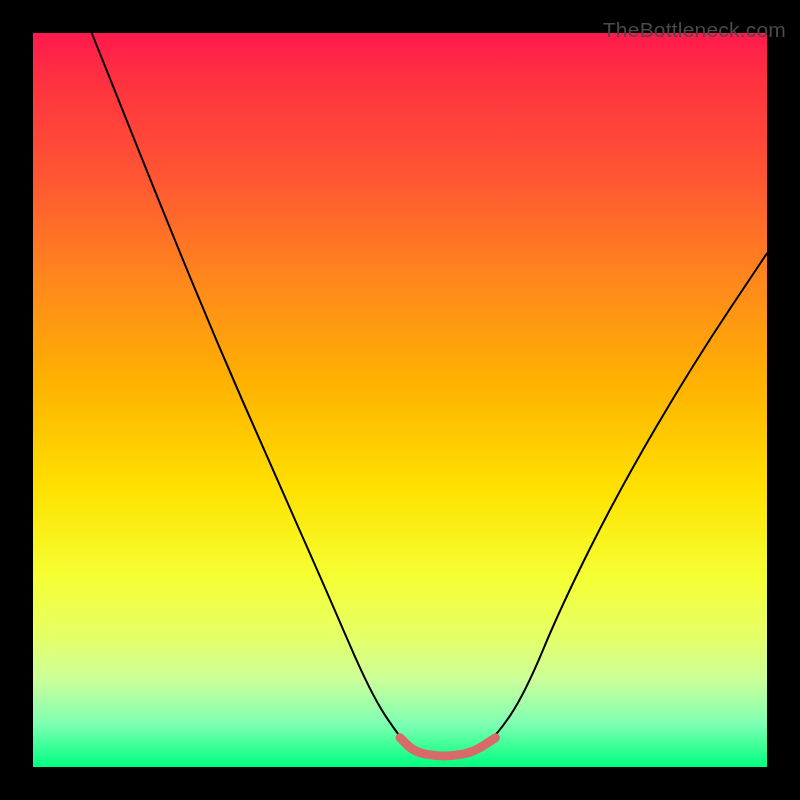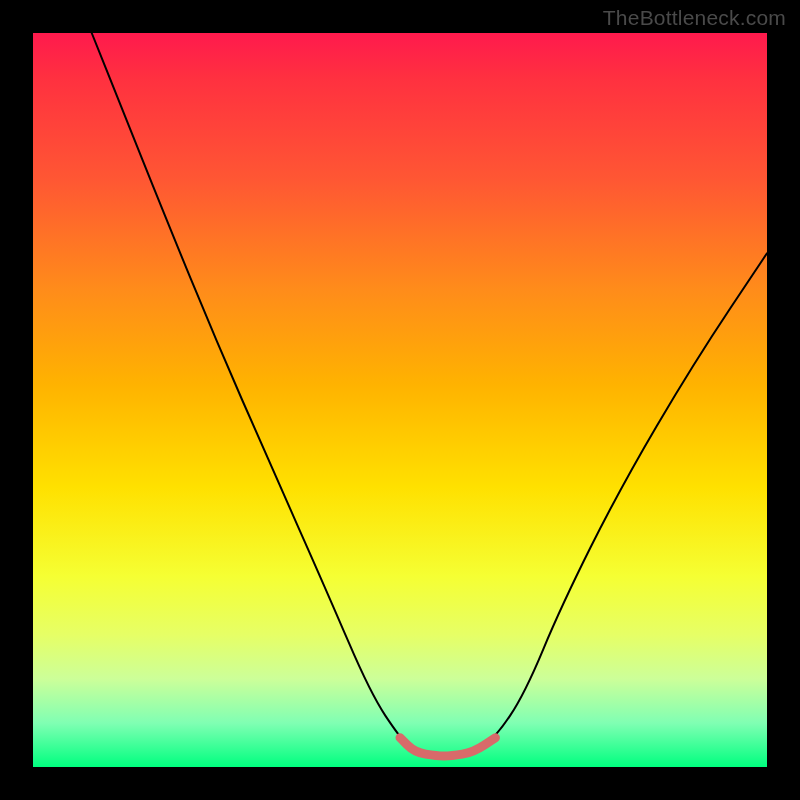--- a/index.html
+++ b/index.html
@@ -41,21 +41,21 @@
   svg.curve {
     position: absolute;
     left: 0;
     top: 0;
     width: 734px;
     height: 734px;
     overflow: visible;
   }
   .watermark {
     position: absolute;
-    top: 6px;
+    top: 18px;
     right: 14px;
     color: #4a4a4a;
     font-size: 21px;
     font-weight: 500;
     letter-spacing: 0.2px;
   }
 </style>
 </head>
 <body>
 

